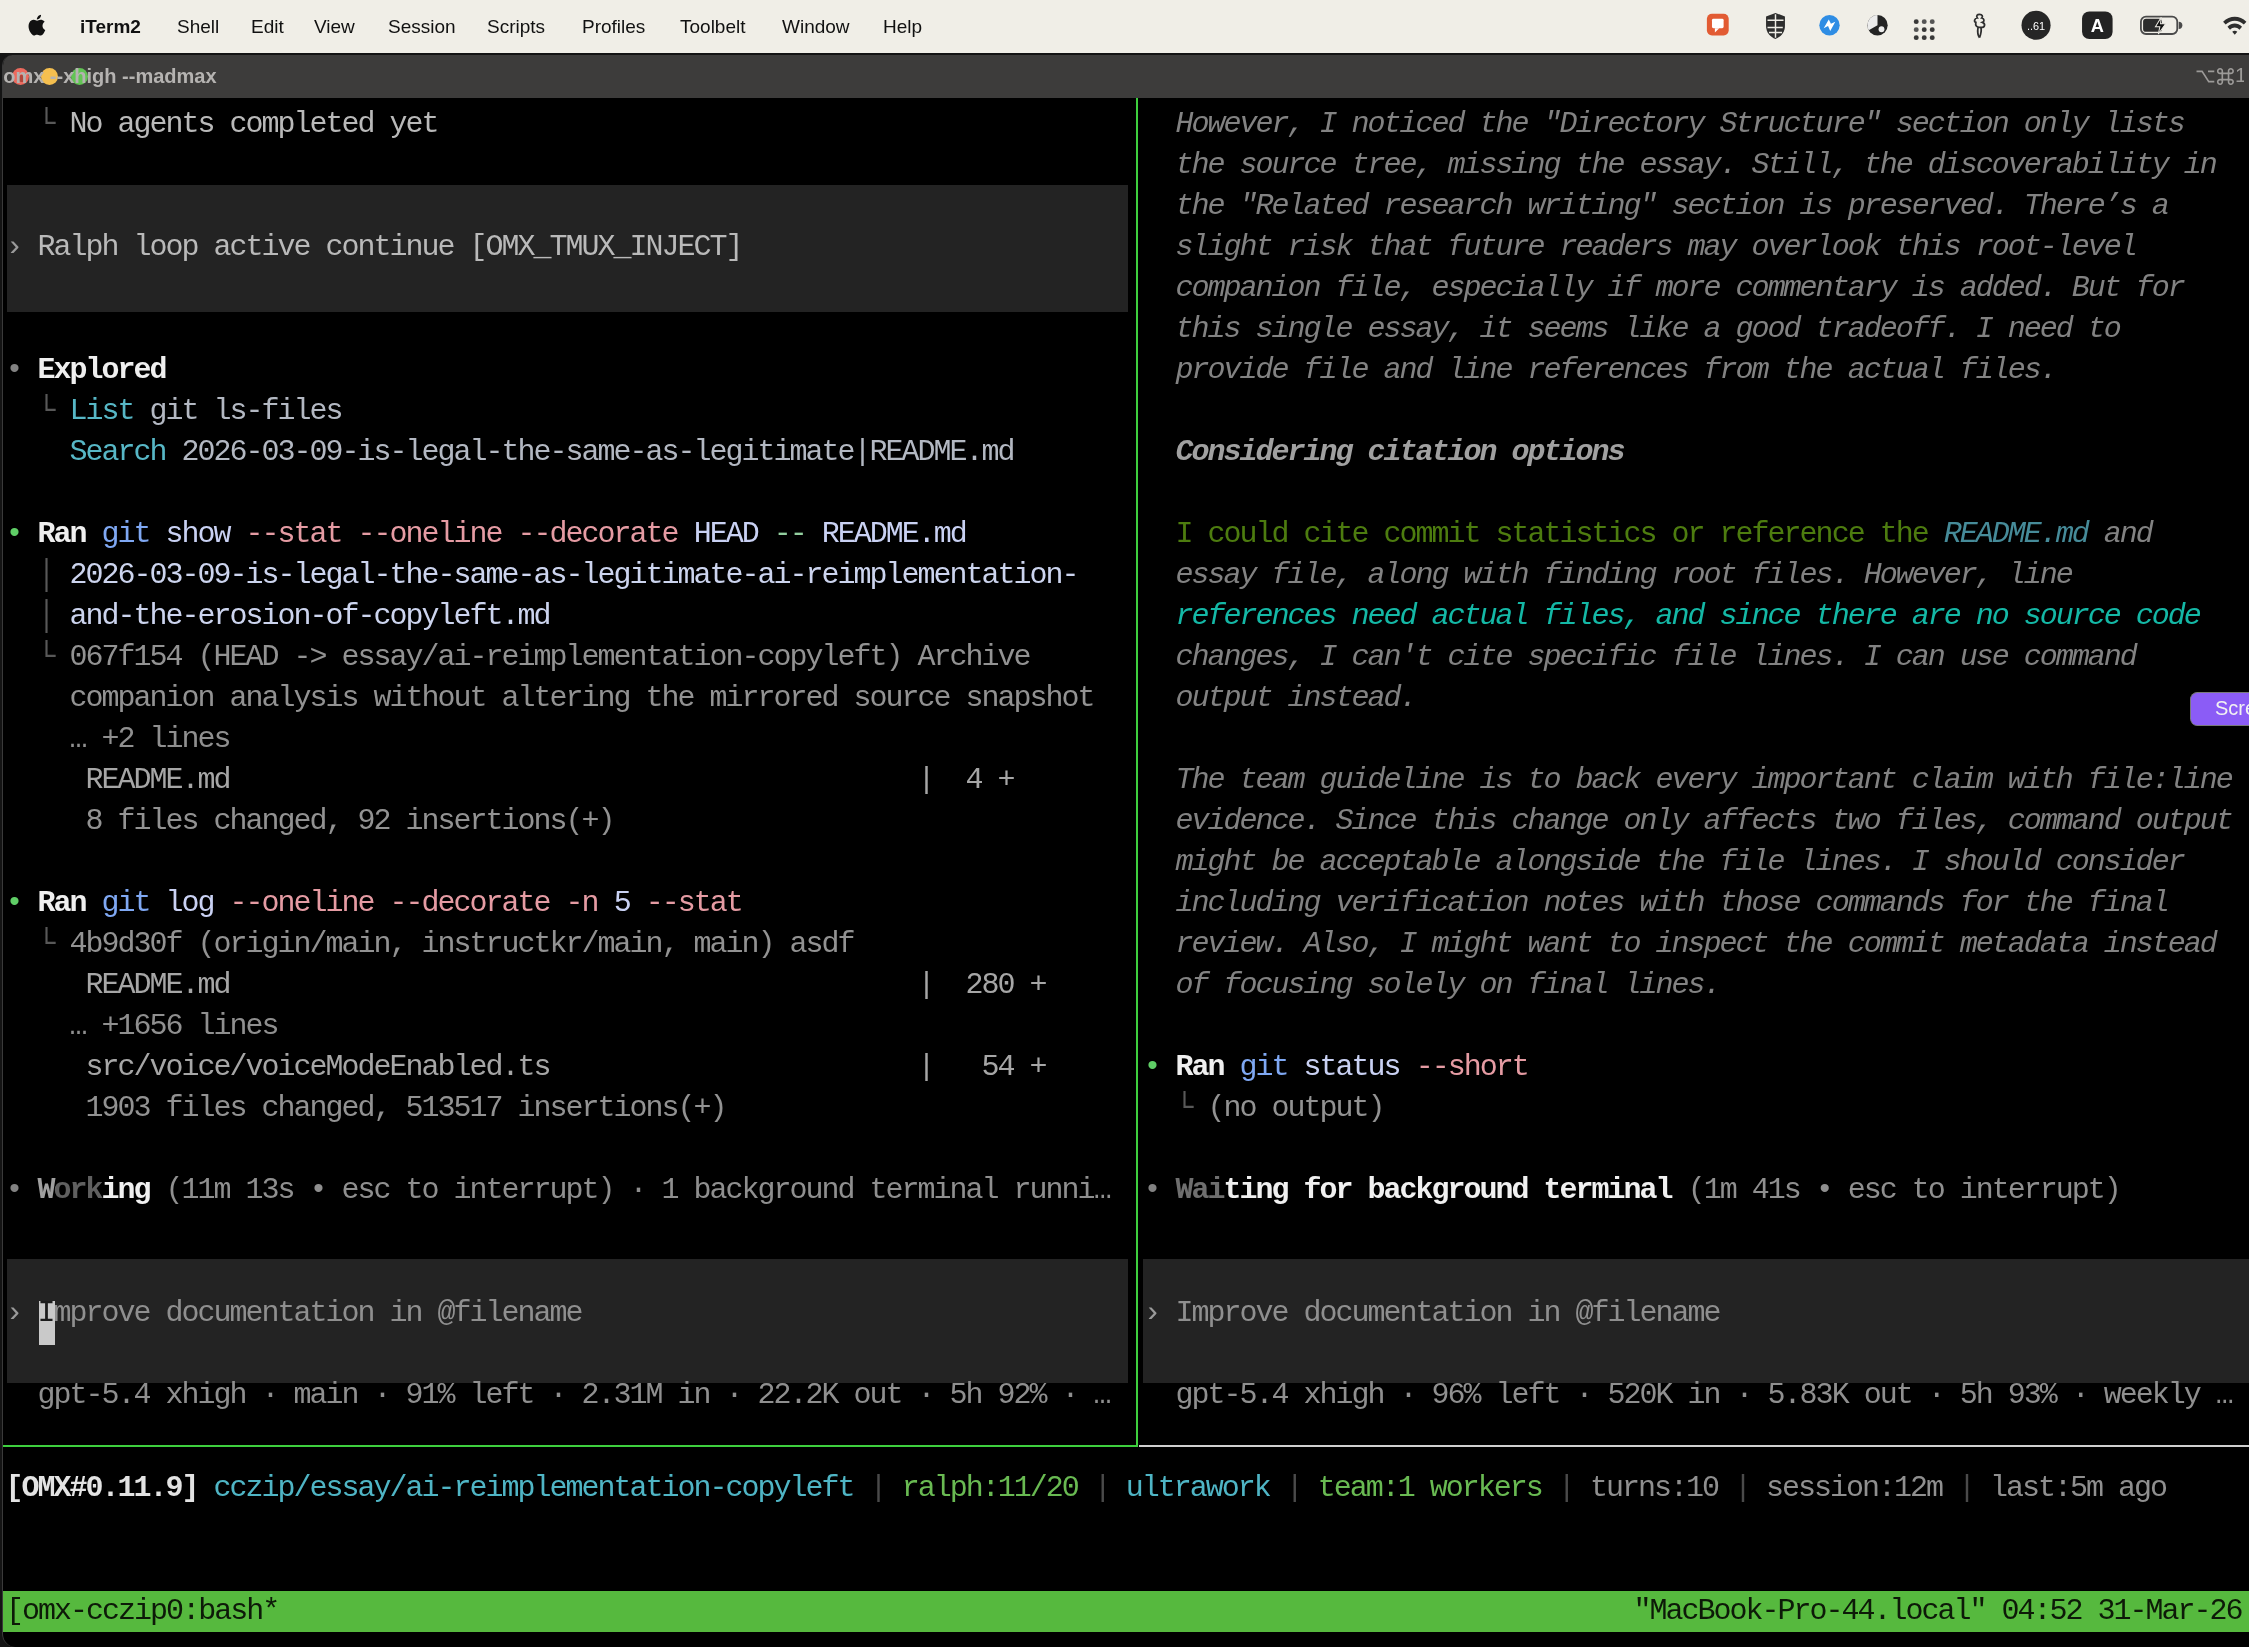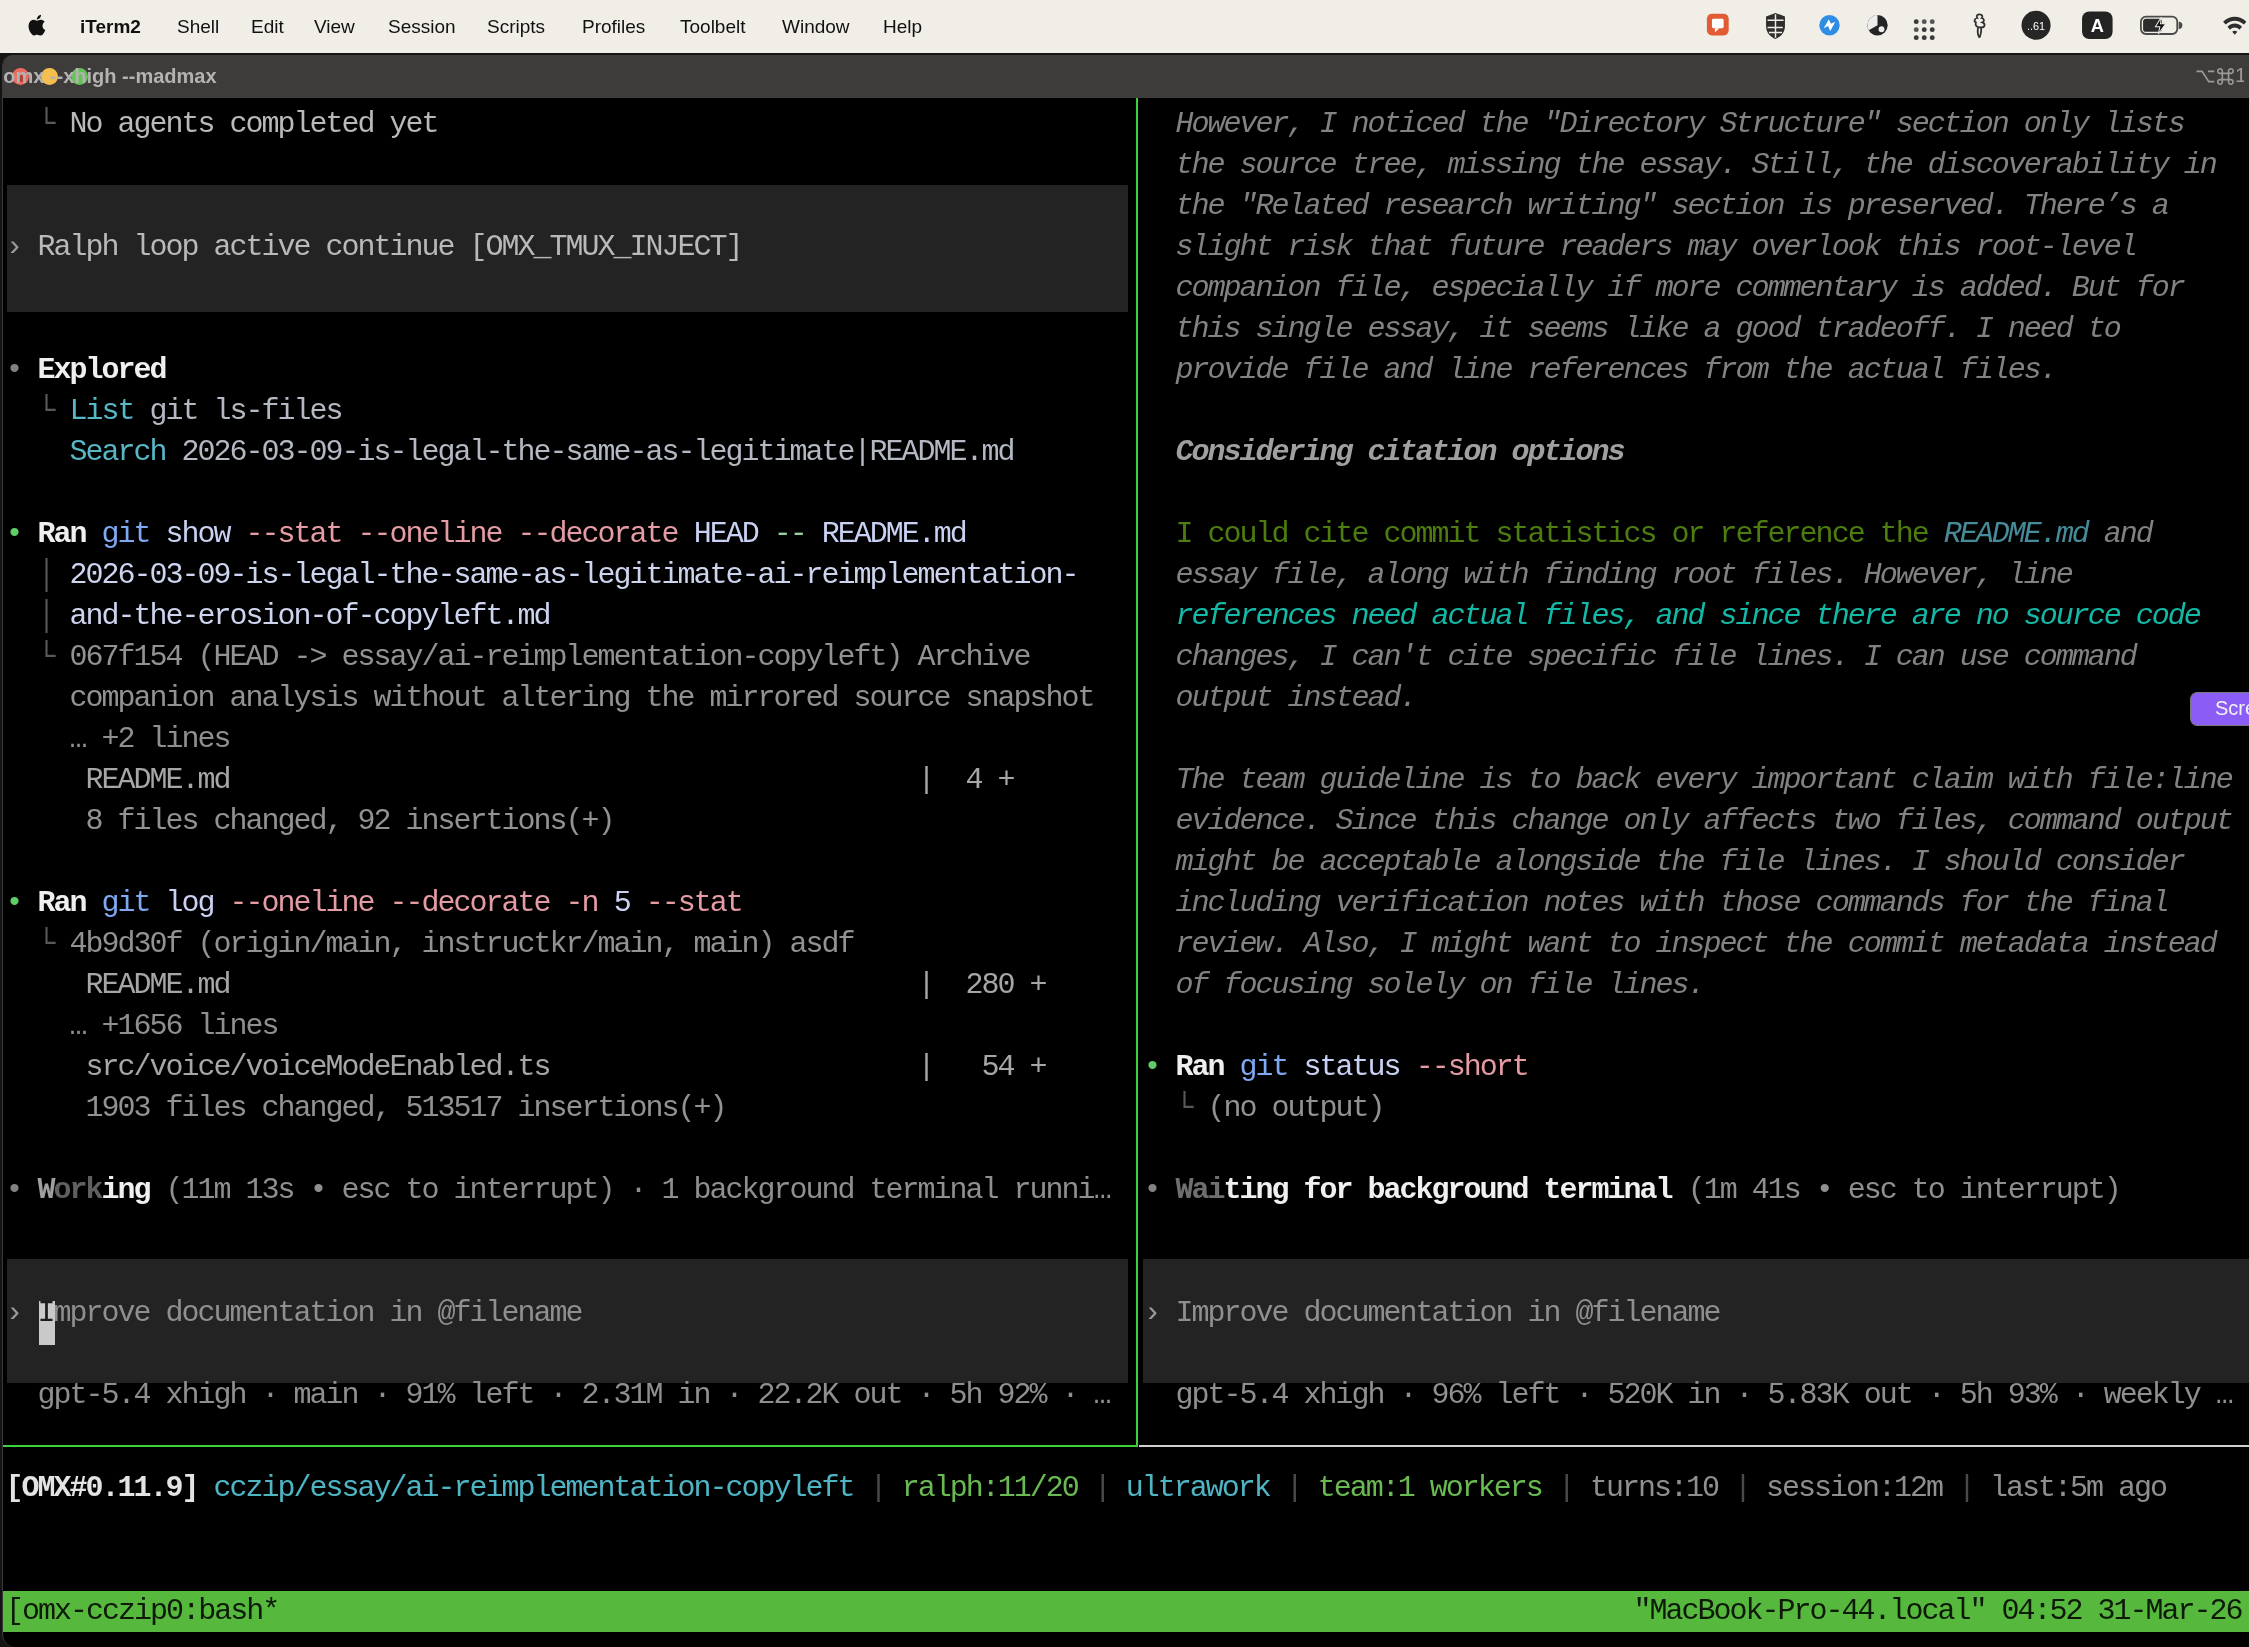--- a/index.html
+++ b/index.html
@@ -156,21 +156,21 @@
 <span style="color:#828282;font-style:italic">  essay file, along with finding root files. However, line</span>
 <span style="color:#14b8a6;font-style:italic">  references need actual files, and since there are no source code</span>
 <span style="color:#828282;font-style:italic">  changes, I can't cite specific file lines. I can use command</span>
 <span style="color:#828282;font-style:italic">  output instead.</span>
 
 <span style="color:#828282;font-style:italic">  The team guideline is to back every important claim with file:line</span>
 <span style="color:#828282;font-style:italic">  evidence. Since this change only affects two files, command output</span>
 <span style="color:#828282;font-style:italic">  might be acceptable alongside the file lines. I should consider</span>
 <span style="color:#828282;font-style:italic">  including verification notes with those commands for the final</span>
 <span style="color:#828282;font-style:italic">  review. Also, I might want to inspect the commit metadata instead</span>
-<span style="color:#828282;font-style:italic">  of focusing solely on file lines.</span>
+<span style="color:#828282;font-style:italic">  of focusing solely on final lines.</span>
 
 <span style="color:#5fce66">• </span><span style="color:#efefef;font-weight:bold">Ran</span> <span style="color:#7fa8f3">git</span> <span style="color:#c9d1f3">status</span> <span style="color:#e59ba3">--short</span>
 <span style="color:#585858">  └ </span><span style="color:#929292">(no output)</span>
 
 <span style="color:#828282">• </span><span style="color:#6f6f6f;font-weight:bold">Wai</span><span style="color:#f0f0f0;font-weight:bold">ting for background terminal</span><span style="color:#8f8f8f"> (1m 41s • esc to interrupt)</span>
 
 
 <span style="color:#9a9a9a">› </span><span style="color:#8f8f8f">Improve documentation in @filename</span>
 
 <span style="color:#8f8f8f">  gpt-5.4 xhigh · 96% left · 520K in · 5.83K out · 5h 93% · weekly …</span></pre>

